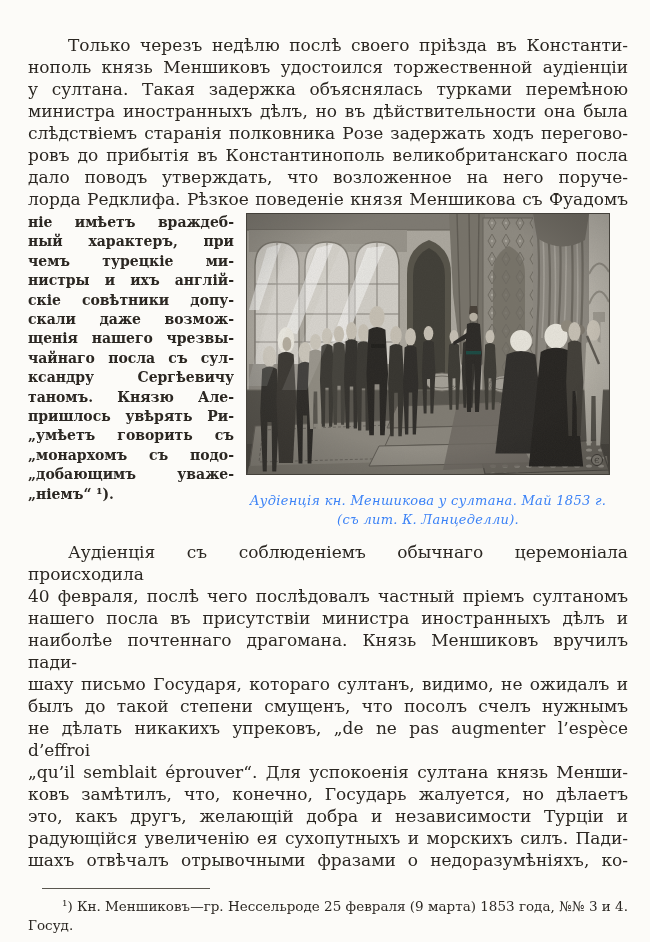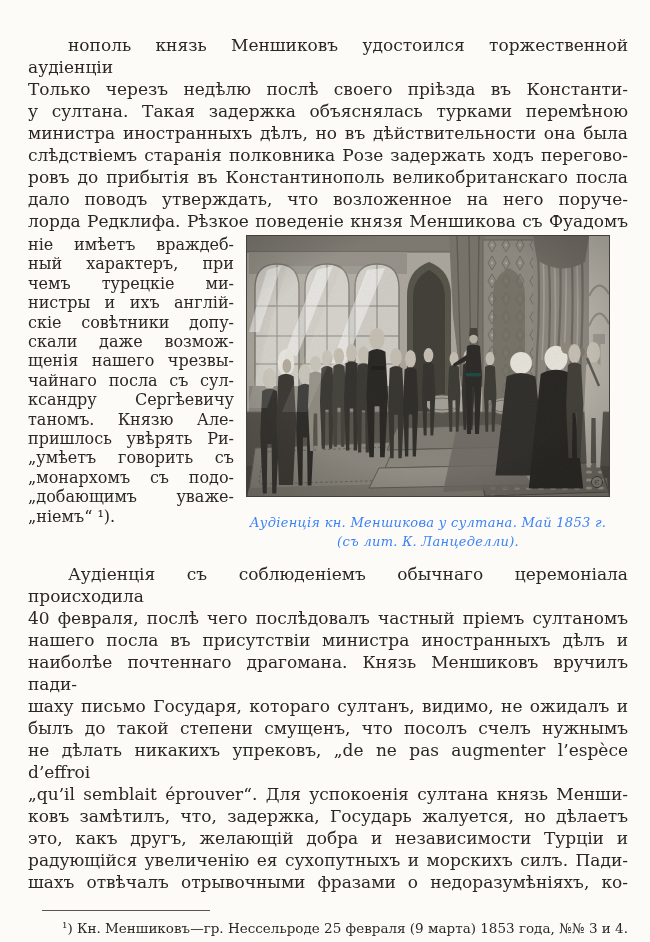--- a/index.html
+++ b/index.html
@@ -8,38 +8,38 @@
     background:#fcfbf8;color:#2b2722;
     font-family:"DejaVu Serif", serif;
     overflow:hidden;
   }
   .page{padding:34px 22px 0 28px;width:600px;box-sizing:content-box;}
   .para{font-size:17px;line-height:22px;}
   .tline{text-align:justify;text-align-last:justify;}
   .tline.no-just{text-align-last:left;}
   .indent-first .tline:first-child{text-indent:40px;}
   .row{display:flex;margin-top:3px;align-items:flex-start;}
-  .leftcol{flex:none;width:206px;font-size:16px;line-height:19.4px;}
+  .leftcol{flex:none;width:206px;font-size:14px;line-height:19.4px;font-weight:bold;}
   .figblock{flex:none;width:364px;margin-left:12px;}
   .figframe{width:364px;height:262px;border:1px solid #44413b;box-sizing:border-box;background:#aca89f;}
   .figframe svg{display:block;}
   .caption{margin-top:16px;text-align:center;font-style:italic;font-size:13px;line-height:19px;letter-spacing:.3px;color:#3b82f6;}
   .para2{margin-top:12px;}
   .fnrule{width:168px;height:0;border:none;border-top:1.5px solid #5a564f;margin:17px 0 8px 14px;}
   .footnote{font-size:13.5px;line-height:19px;}
   .footnote .tline:first-child{text-indent:34px;}
 </style>
 </head>
 <body>
 
 <div class="page">
 
   <div class="para indent-first">
+      <div class="tline">Только черезъ недѣлю послѣ своего пріѣзда въ Константи-</div>
       <div class="tline">нополь князь Меншиковъ удостоился торжественной аудіенціи</div>
-      <div class="tline">Только черезъ недѣлю послѣ своего пріѣзда въ Константи-</div>
       <div class="tline">у султана. Такая задержка объяснялась турками перемѣною</div>
       <div class="tline">министра иностранныхъ дѣлъ, но въ дѣйствительности она была</div>
       <div class="tline">слѣдствіемъ старанія полковника Розе задержать ходъ перегово-</div>
       <div class="tline">ровъ до прибытія въ Константинополь великобританскаго посла</div>
       <div class="tline">дало поводъ утверждать, что возложенное на него поруче-</div>
       <div class="tline">лорда Редклифа. Рѣзкое поведеніе князя Меншикова съ Фуадомъ</div>
     </div>
 
   <div class="row">
     <div class="leftcol">
@@ -253,21 +253,21 @@
 
   <div class="para para2 indent-first">
       <div class="tline">Аудіенція съ соблюденіемъ обычнаго церемоніала происходила</div>
       <div class="tline">40 февраля, послѣ чего послѣдовалъ частный пріемъ султаномъ</div>
       <div class="tline">нашего посла въ присутствіи министра иностранныхъ дѣлъ и</div>
       <div class="tline">наиболѣе почтеннаго драгомана. Князь Меншиковъ вручилъ пади-</div>
       <div class="tline">шаху письмо Государя, котораго султанъ, видимо, не ожидалъ и</div>
       <div class="tline">былъ до такой степени смущенъ, что посолъ счелъ нужнымъ</div>
       <div class="tline">не дѣлать никакихъ упрековъ, „de ne pas augmenter l’espèce d’effroi</div>
       <div class="tline">„qu’il semblait éprouver“. Для успокоенія султана князь Менши-</div>
-      <div class="tline">ковъ замѣтилъ, что, задержка, Государь жалуется, но дѣлаетъ</div>
+      <div class="tline">ковъ замѣтилъ, что, конечно, Государь жалуется, но дѣлаетъ</div>
       <div class="tline">это, какъ другъ, желающій добра и независимости Турціи и</div>
       <div class="tline">радующійся увеличенію ея сухопутныхъ и морскихъ силъ. Пади-</div>
       <div class="tline">шахъ отвѣчалъ отрывочными фразами о недоразумѣніяхъ, ко-</div>
     </div>
 
   <hr class="fnrule">
 
   <div class="footnote">
       <div class="tline">¹) Кн. Меншиковъ—гр. Нессельроде 25 февраля (9 марта) 1853 года, №№ 3 и 4. Госуд.</div>
     </div>

